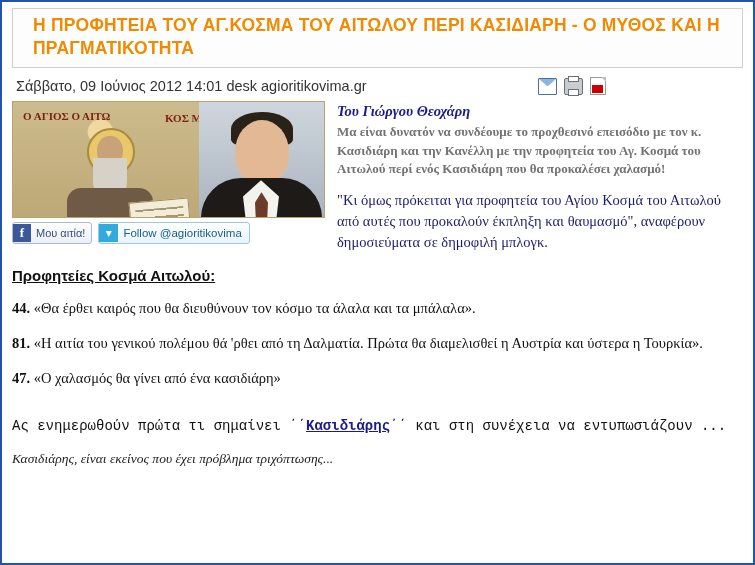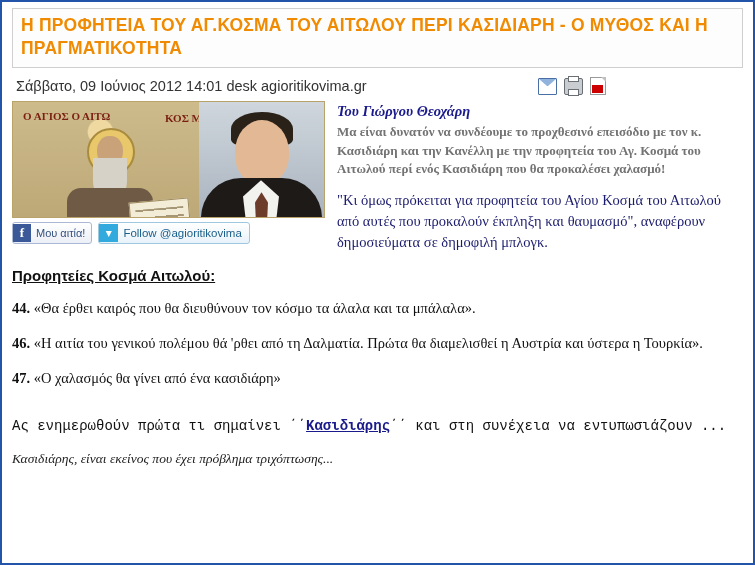--- a/index.html
+++ b/index.html
@@ -25,21 +25,21 @@
     position: absolute;
     left: 0; top: 0; right: 0; bottom: 0;
     padding: 6px 10px 0 10px;
     box-sizing: border-box;
   }
 
   
   .title-box {
     border: 1px solid #cfcfcf;
     background: #fdfdfd;
-    padding: 5px 8px 7px 8px;
+    padding: 5px 8px 7px 20px;
     margin-bottom: 7px;
   }
   .title-text {
     color: #f08a00;
     font-size: 17.5px;
     font-weight: bold;
     line-height: 1.32;
     letter-spacing: 0.2px;
   }
 
@@ -435,21 +435,21 @@
     </div>
 
     <div class="section-head">Προφητείες Κοσμά Αιτωλού:</div>
 
     <div class="prophecy">
       <span class="num">44.</span>
       <span>«Θα έρθει καιρός που θα διευθύνουν τον κόσμο τα άλαλα και τα μπάλαλα».</span>
     </div>
 
     <div class="prophecy">
-      <span class="num">46.</span>
+      <span class="num">81.</span>
       <span>«Η αιτία του γενικού πολέμου θά 'ρθει από τη Δαλματία. Πρώτα θα διαμελισθεί η Αυστρία και ύστερα η Τουρκία».</span>
     </div>
 
     <div class="prophecy">
       <span class="num">47.</span>
       <span>«Ο χαλασμός θα γίνει από ένα κασιδιάρη»</span>
     </div>
 
     <div class="closing">
       <span>Ας ενημερωθούν πρώτα τι σημαίνει ΄΄</span><b class="blue">Κασιδιάρης</b><span>΄΄ και στη συνέχεια να εντυπωσιάζουν ...</span>

